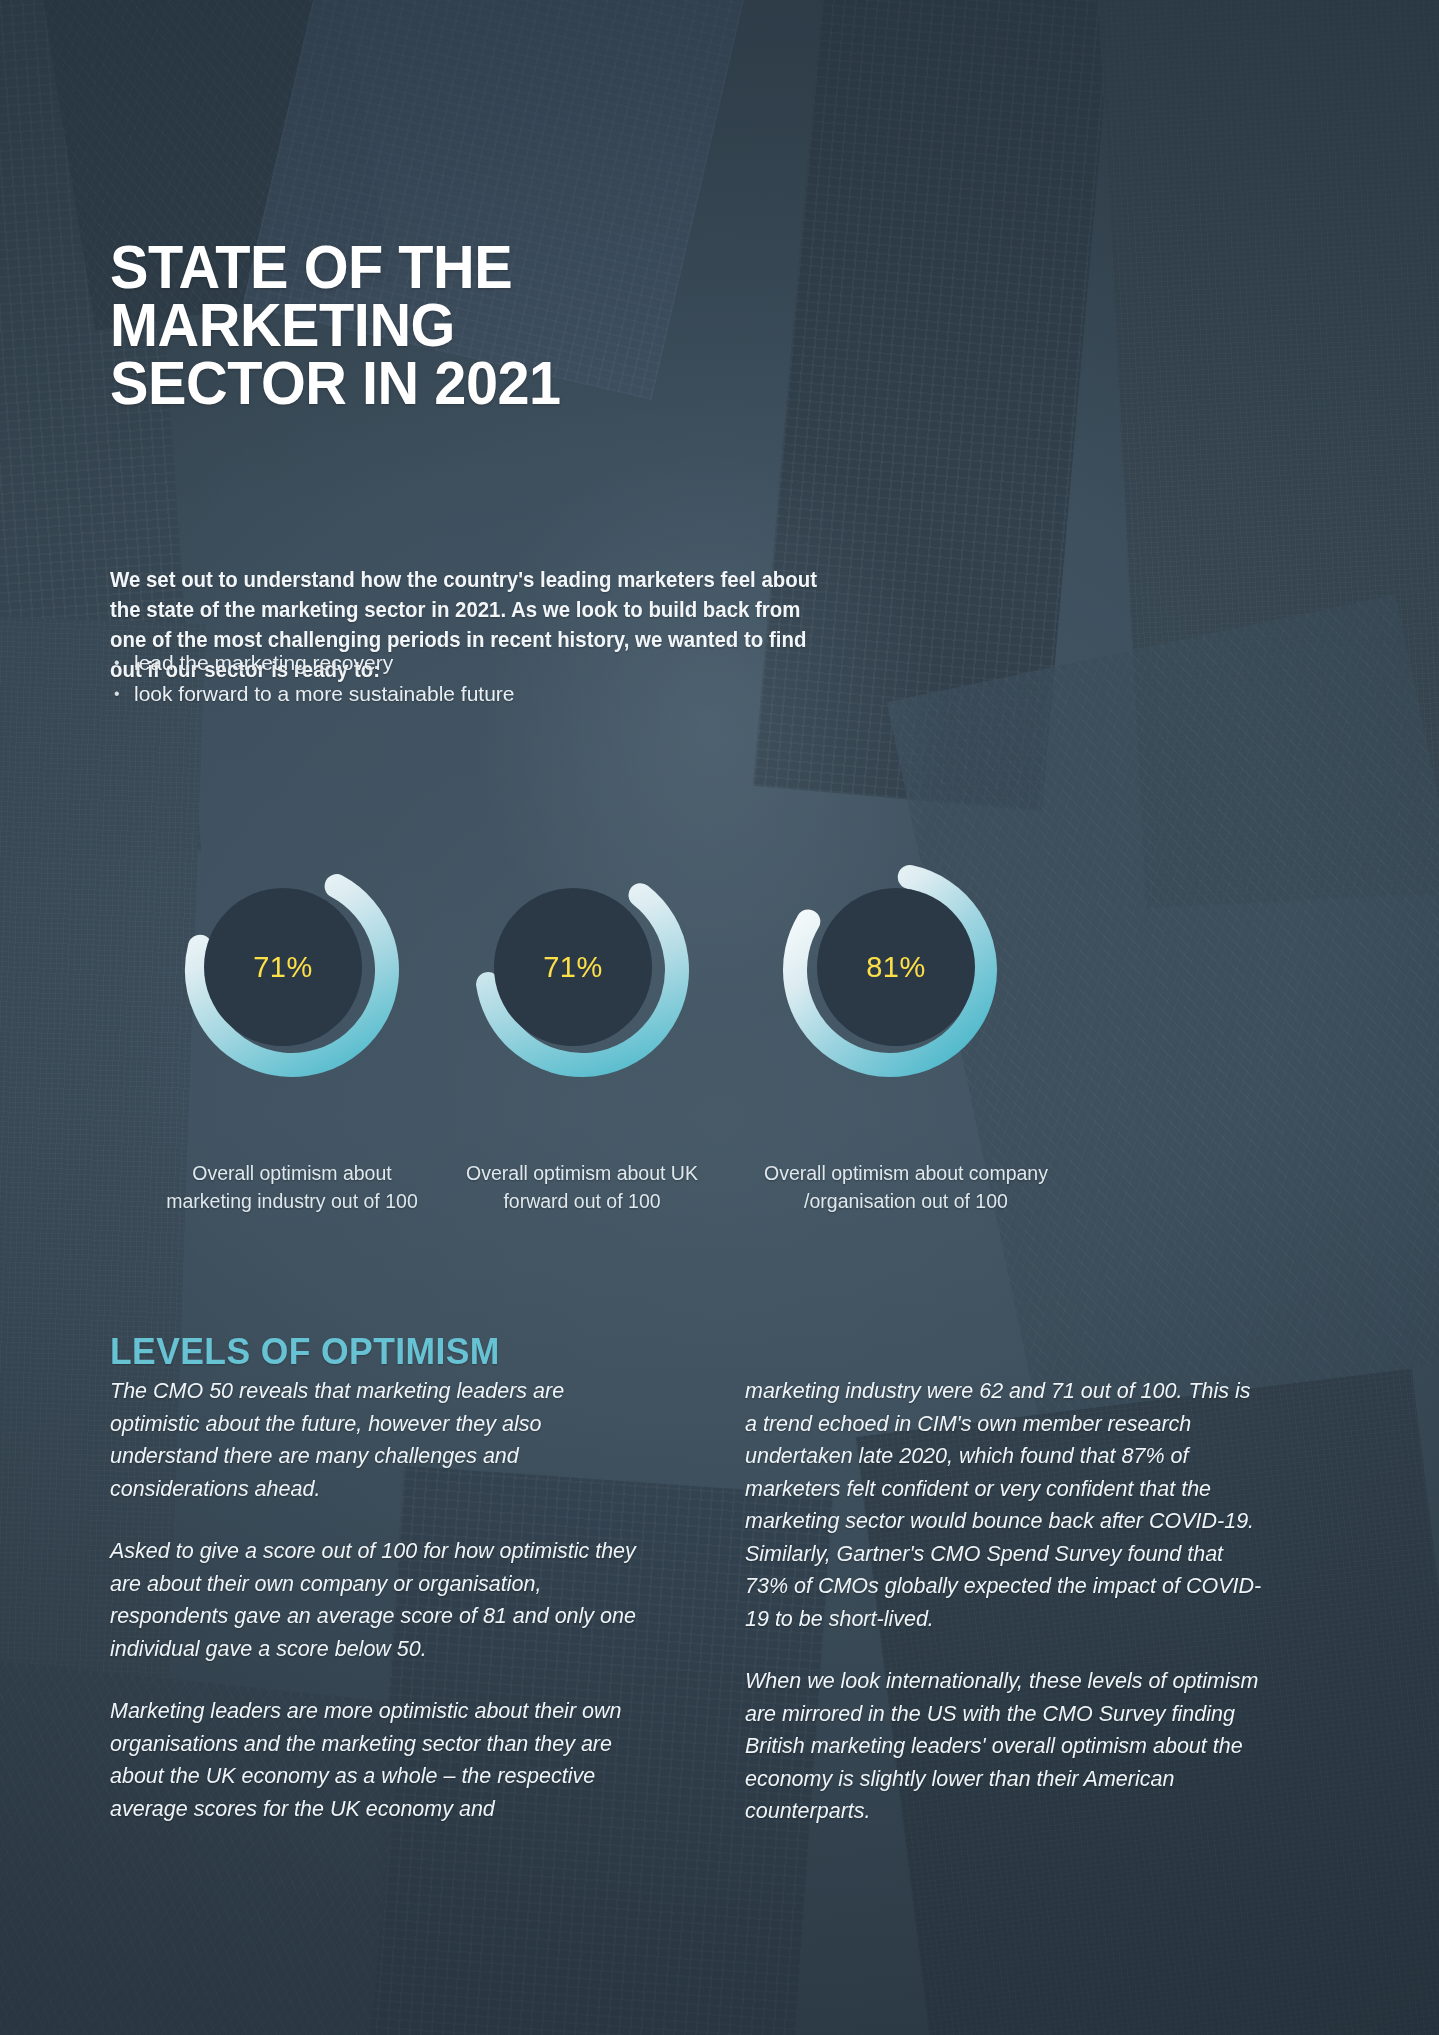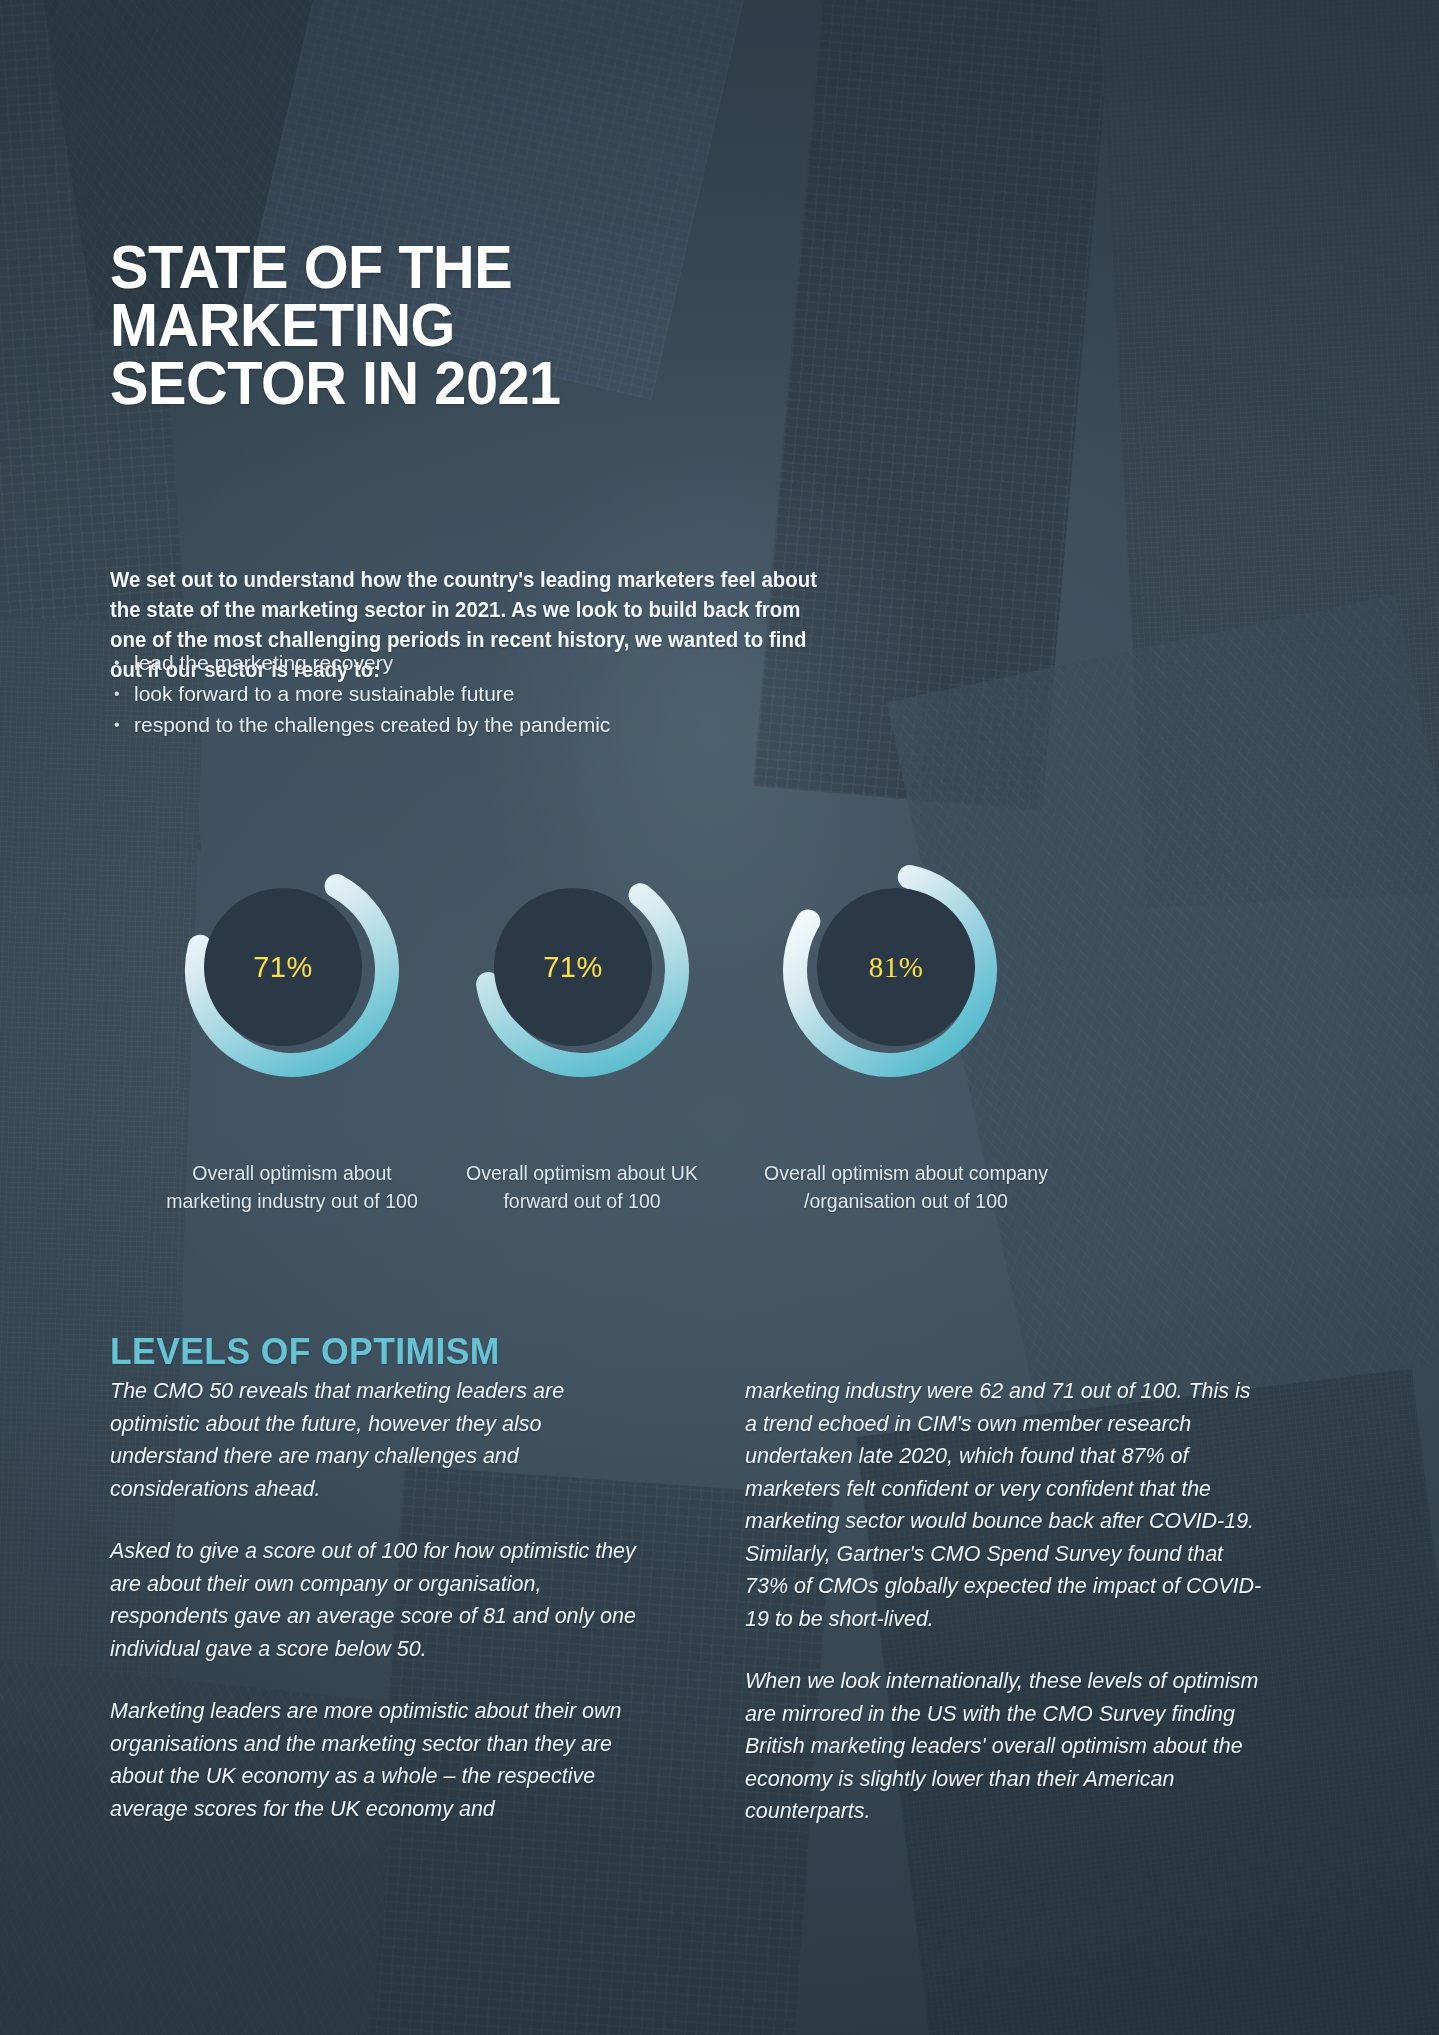--- a/index.html
+++ b/index.html
@@ -129,21 +129,20 @@
     <span>STATE OF THE</span>
     <span>MARKETING</span>
     <span>SECTOR IN 2021</span>
   </h1>
 
   <p class="intro">We set out to understand how the country's leading marketers feel about the state of the marketing sector in 2021. As we look to build back from one of the most challenging periods in recent history, we wanted to find out if our sector is ready to:</p>
 
   <ul class="bullets">
     <li>lead the marketing recovery</li>
     <li>look forward to a more sustainable future</li>
-    <li>respond to the challenges created by the pandemic</li>
   </ul>
 
   <div class="donuts">
 
     <div class="donut" style="left:142px;top:0;">
       <svg width="300" height="265" viewBox="0 0 300 265">
         <defs>
           <linearGradient id="g1" x1="0.78" y1="0.02" x2="0.12" y2="0.96">
             <stop offset="0%" stop-color="#f7fbfc"></stop>
             <stop offset="28%" stop-color="#dcecf1"></stop>
@@ -179,21 +178,21 @@
           <linearGradient id="g3" x1="0.80" y1="0.02" x2="0.10" y2="0.94">
             <stop offset="0%" stop-color="#f7fbfc"></stop>
             <stop offset="26%" stop-color="#dcecf1"></stop>
             <stop offset="56%" stop-color="#9ed4e0"></stop>
             <stop offset="100%" stop-color="#4fb9cb"></stop>
           </linearGradient>
         </defs>
         <circle cx="150" cy="132" r="95" fill="none" stroke="url(#g3)" stroke-width="24" stroke-linecap="round" stroke-dasharray="478 597" transform="rotate(-78 150 132)"></circle>
         <circle cx="156" cy="129" r="79" fill="#2b3846"></circle>
       </svg>
-      <div class="dval" style="transform:translate(6px,-3px);font-family:Liberation Serif, serif;">81%</div>
+      <div class="dval" style="transform:translate(6px,-3px);">81%</div>
     </div>
   </div>
 
   <div class="caps">
     <div class="cap" style="left:122px;">
       <span>Overall optimism about</span><br>
       <span>marketing industry out of 100</span>
     </div>
     <div class="cap" style="left:412px;">
       <span>Overall optimism about UK</span><br>

